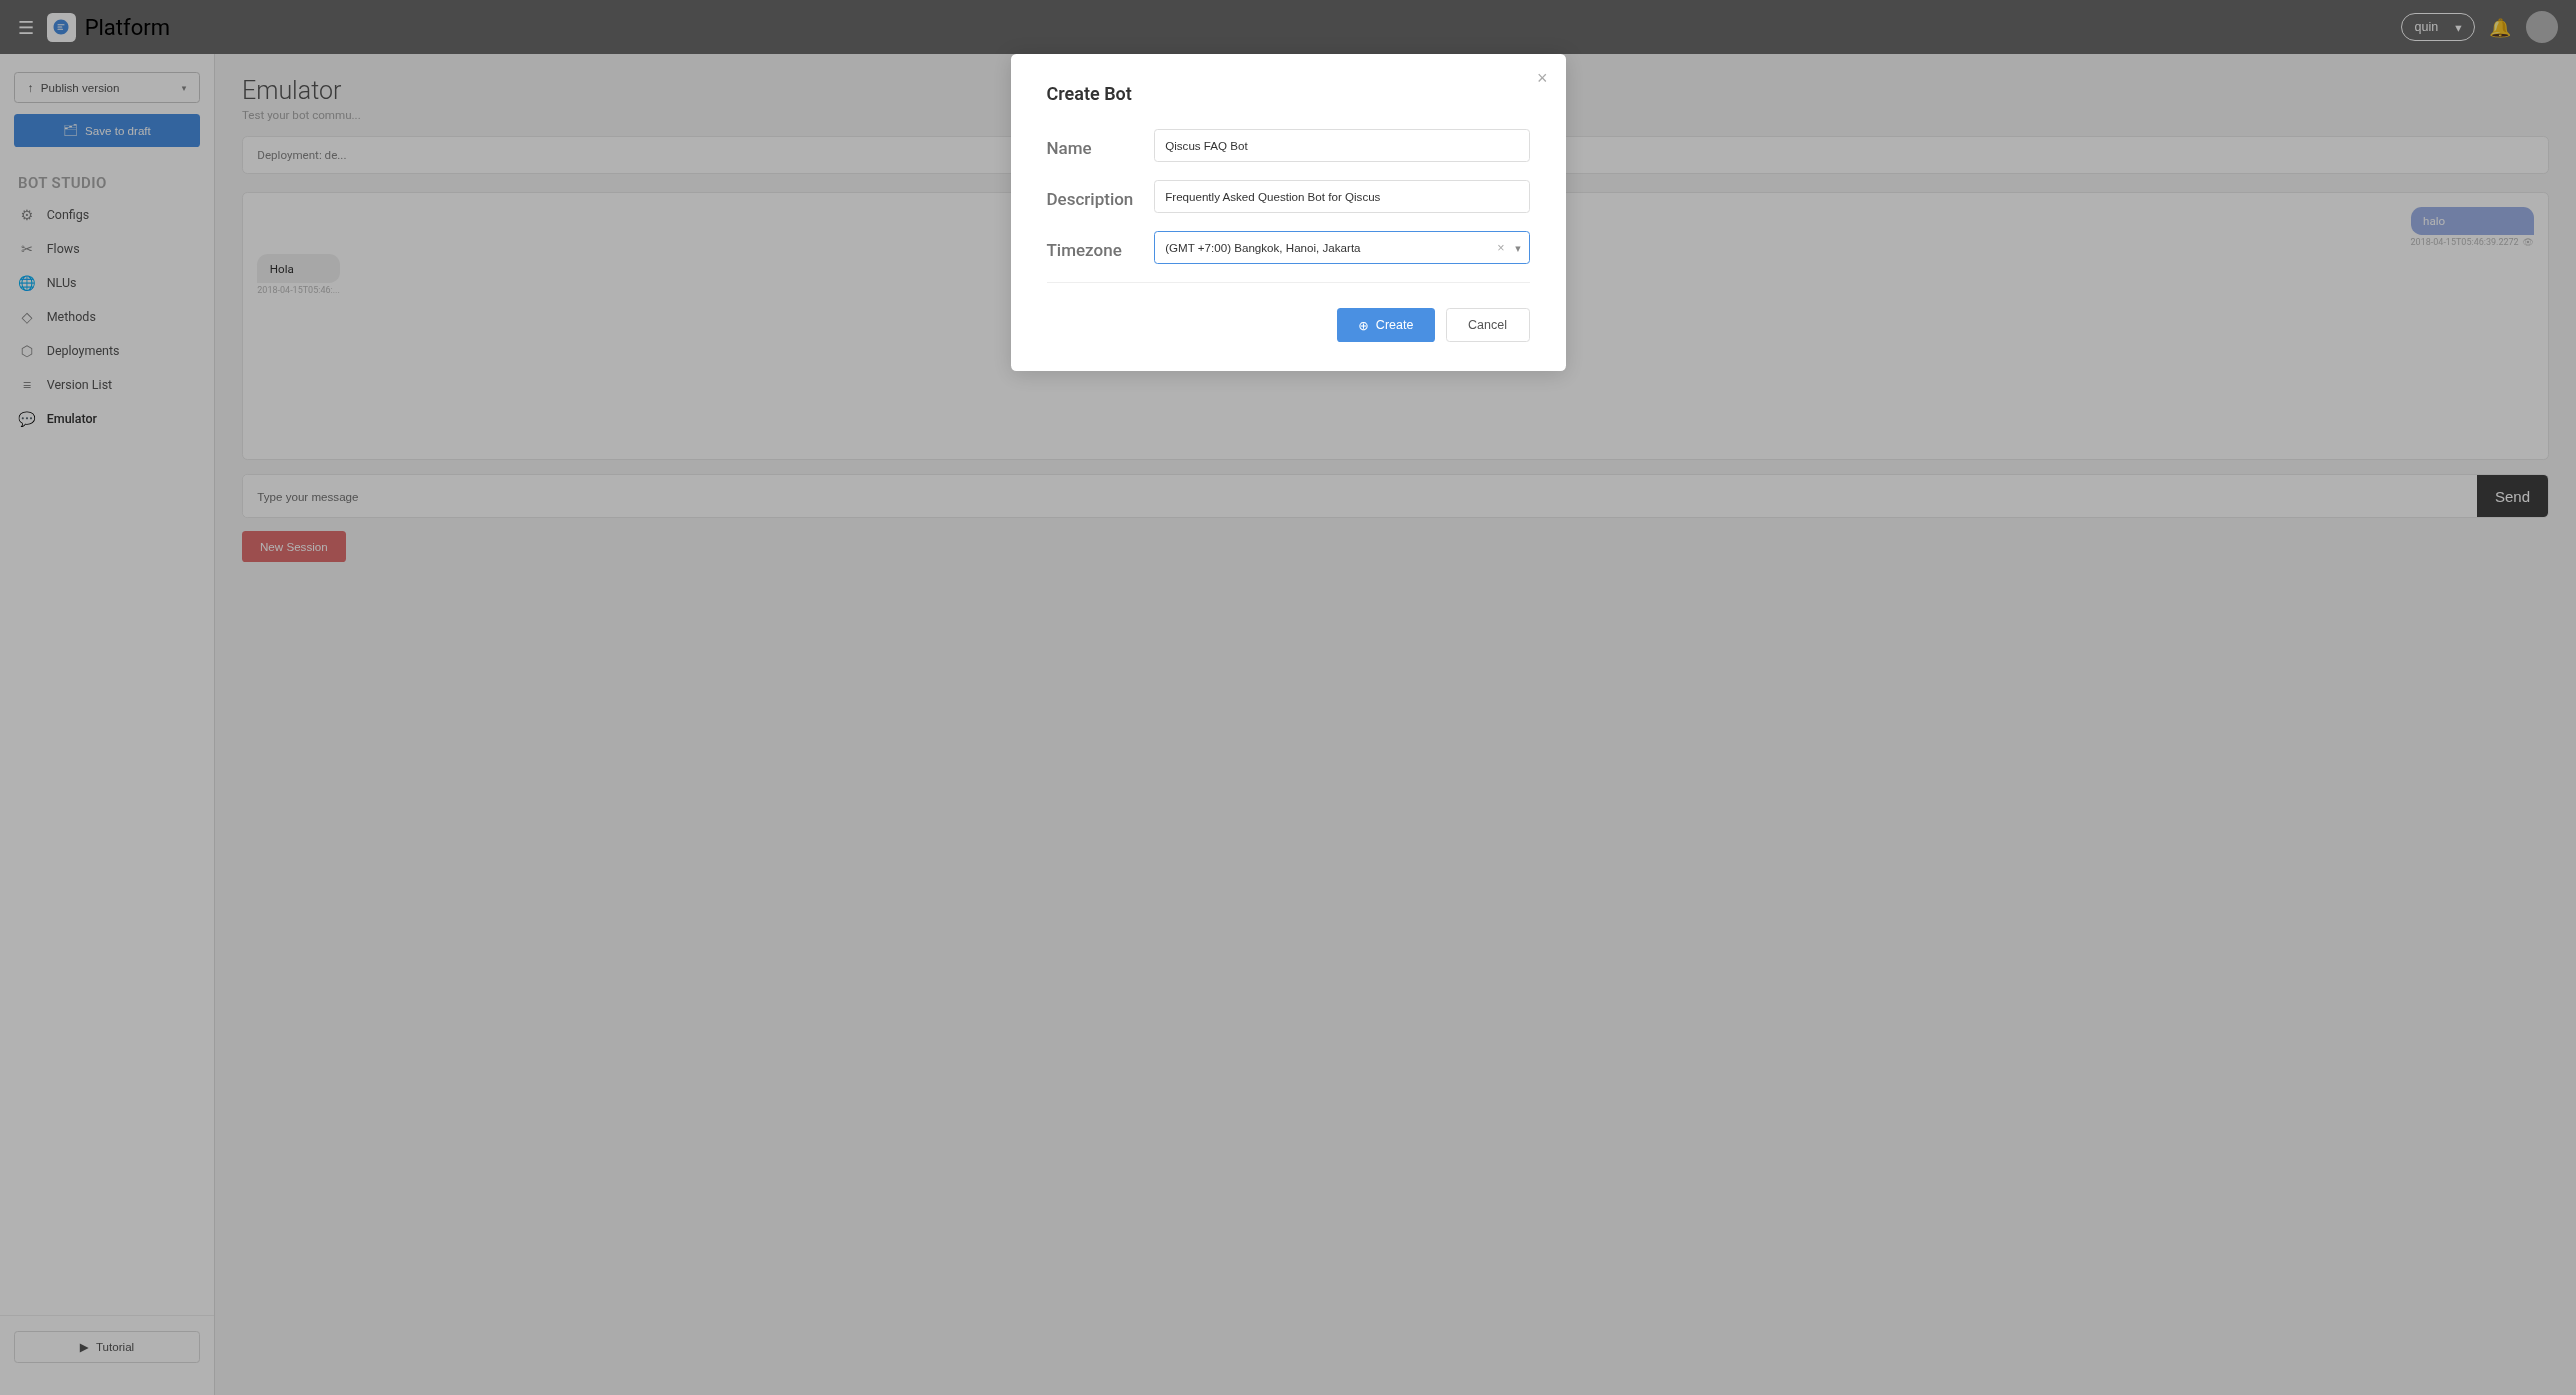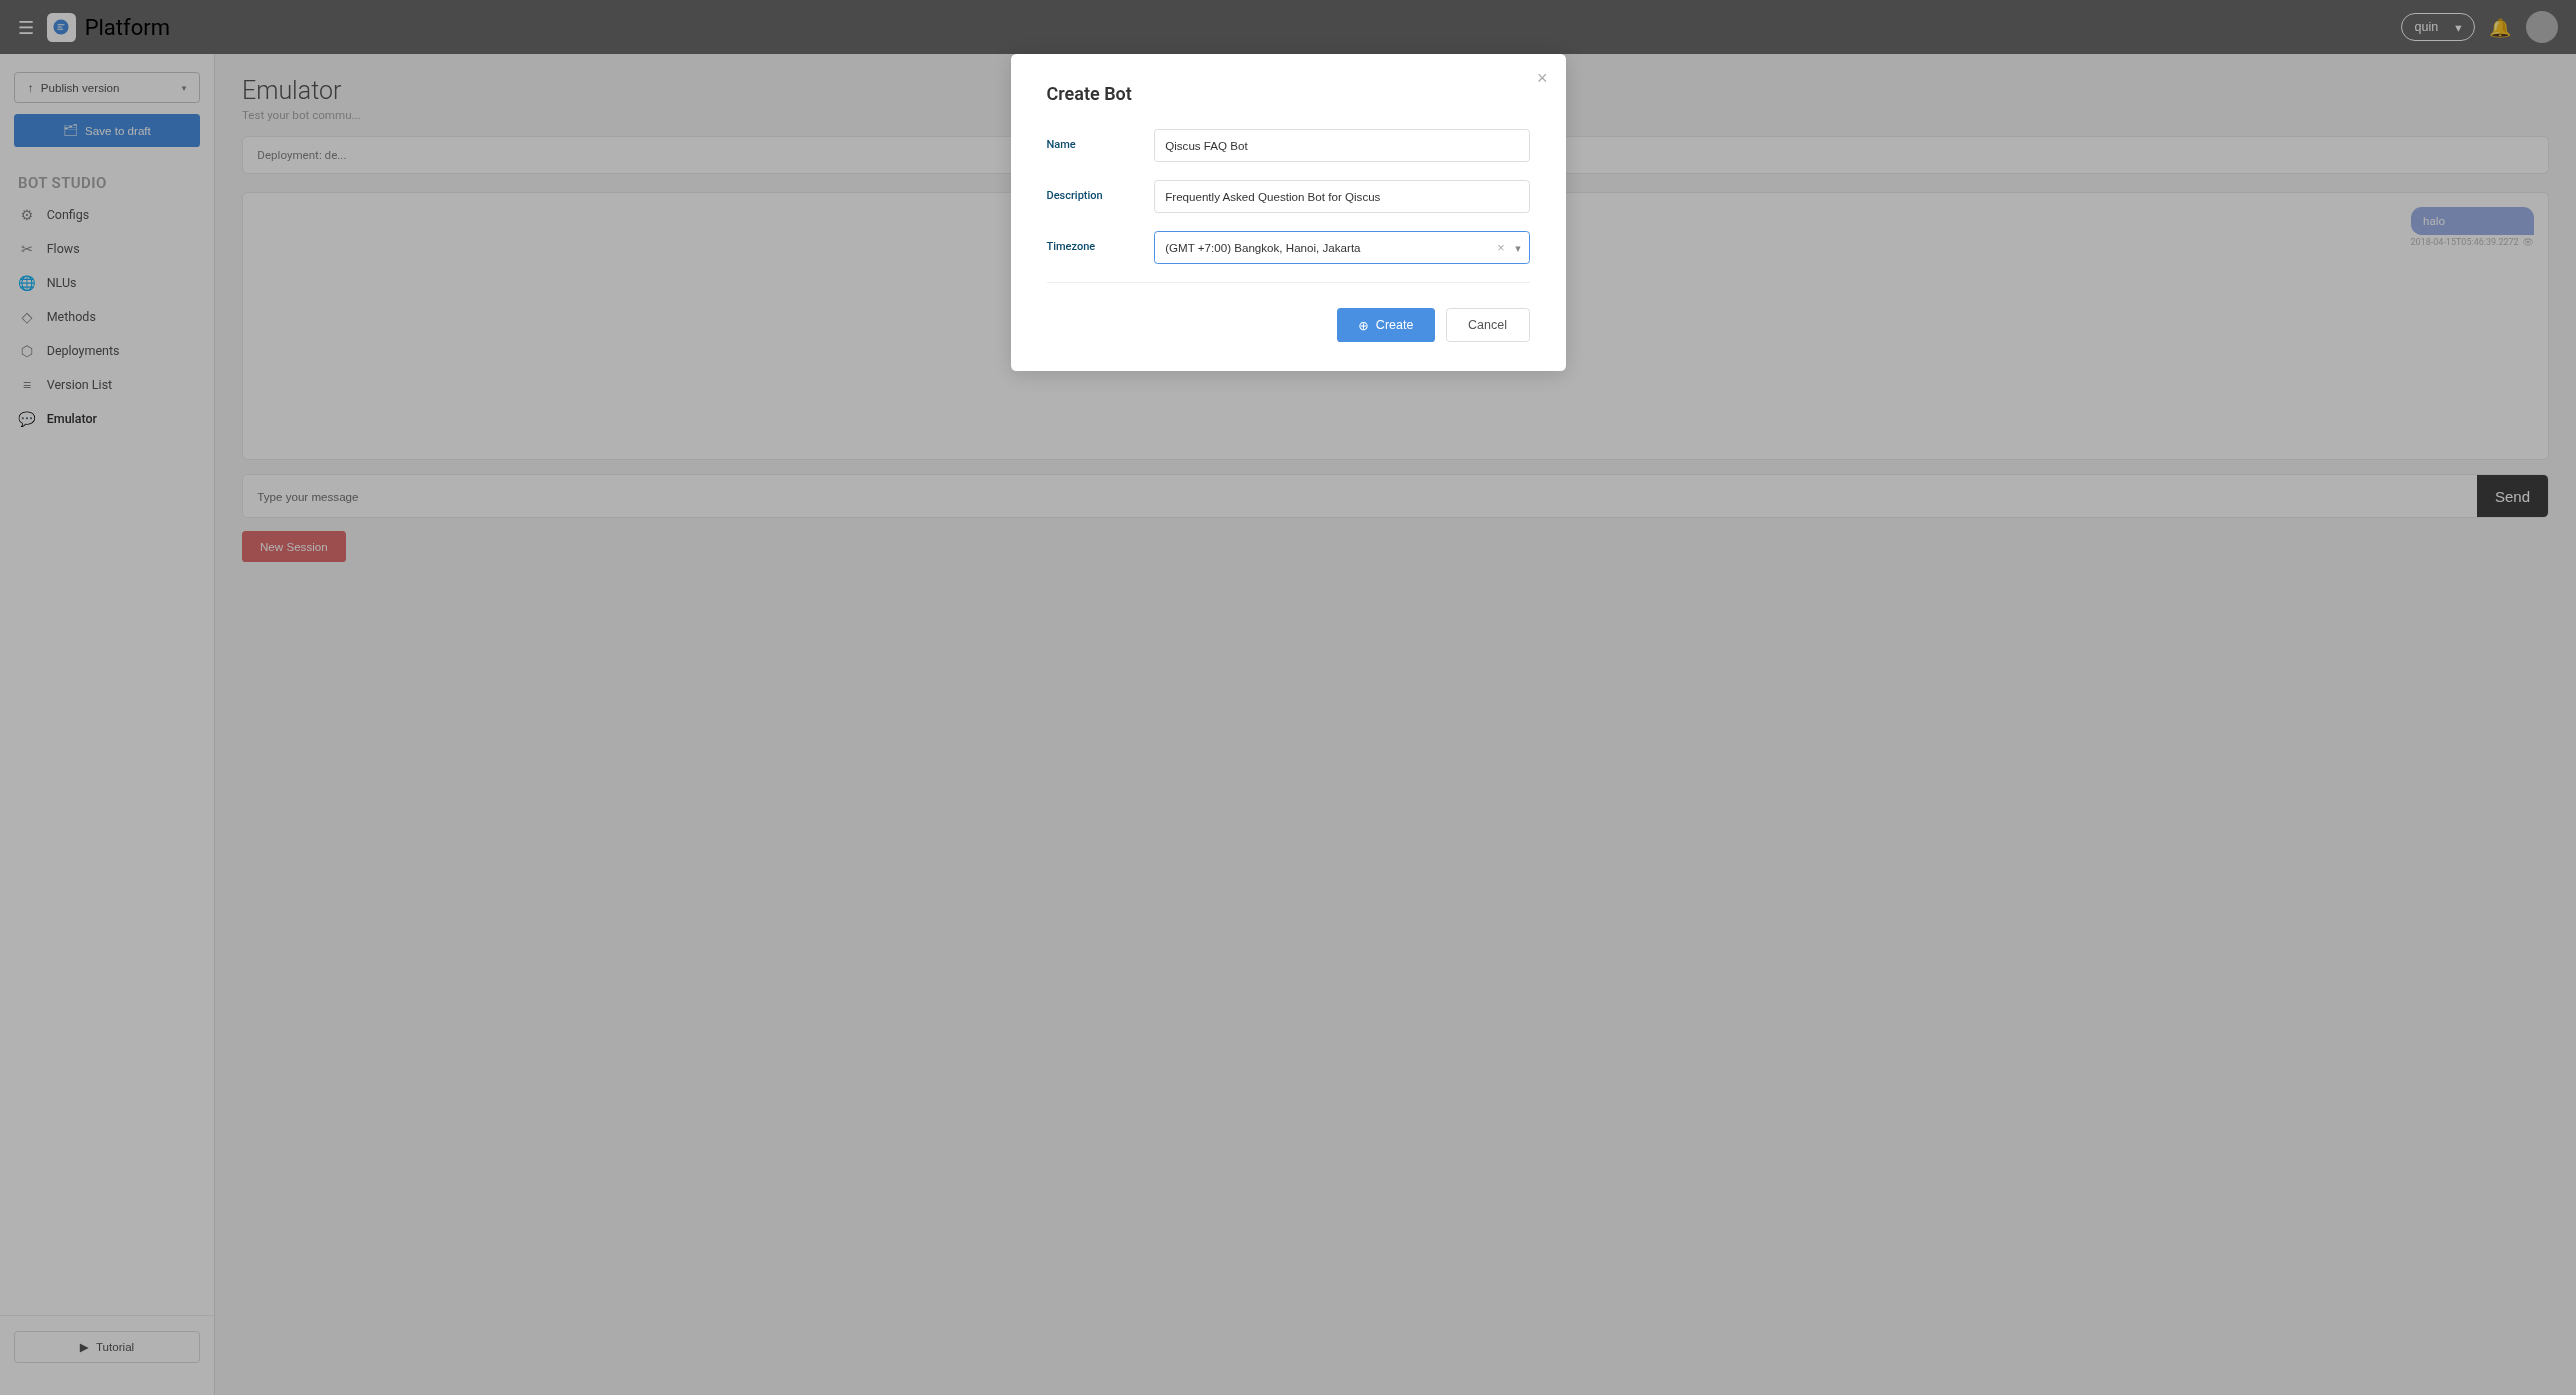--- a/index.html
+++ b/index.html
@@ -306,23 +306,23 @@
       color: #aaa;
       cursor: pointer;
     }
     .modal-field {
       display: flex;
       align-items: flex-start;
       margin-bottom: 18px;
     }
     .modal-label {
       width: 107px;
-      font-size: 11px;
+      font-size: 17px;
       font-weight: 500;
-      color: #0c4a6e;
+      color: #737373;
       padding-top: 9px;
       flex-shrink: 0;
     }
     .modal-input {
       flex: 1;
       border: 0.9px solid #ddd;
       border-radius: 3.6px;
       padding: 9px 10.7px;
       font-size: 11.6px;
       color: #333;
@@ -482,20 +482,26 @@
     <div class="chat-area">
       <div class="chat-message-right">
         <div>
           <div class="chat-bubble-right">halo</div>
           <div class="chat-timestamp">
             <span>2018-04-15T05:46:39.2272</span>
             <span>👁</span>
           </div>
         </div>
       </div>
+      <div class="chat-message-left">
+        <div>
+          <div class="chat-bubble-left">Hola</div>
+          <div class="chat-timestamp-left">2018-04-15T05:46:...</div>
+        </div>
+      </div>
     </div>
     <div class="input-row">
       <input class="message-input" type="text" placeholder="Type your message" style="">
       <button class="send-btn">Send</button>
     </div>
     <button class="new-session-btn">New Session</button>
   </main>
 </div>
 
 <div class="modal-overlay">

